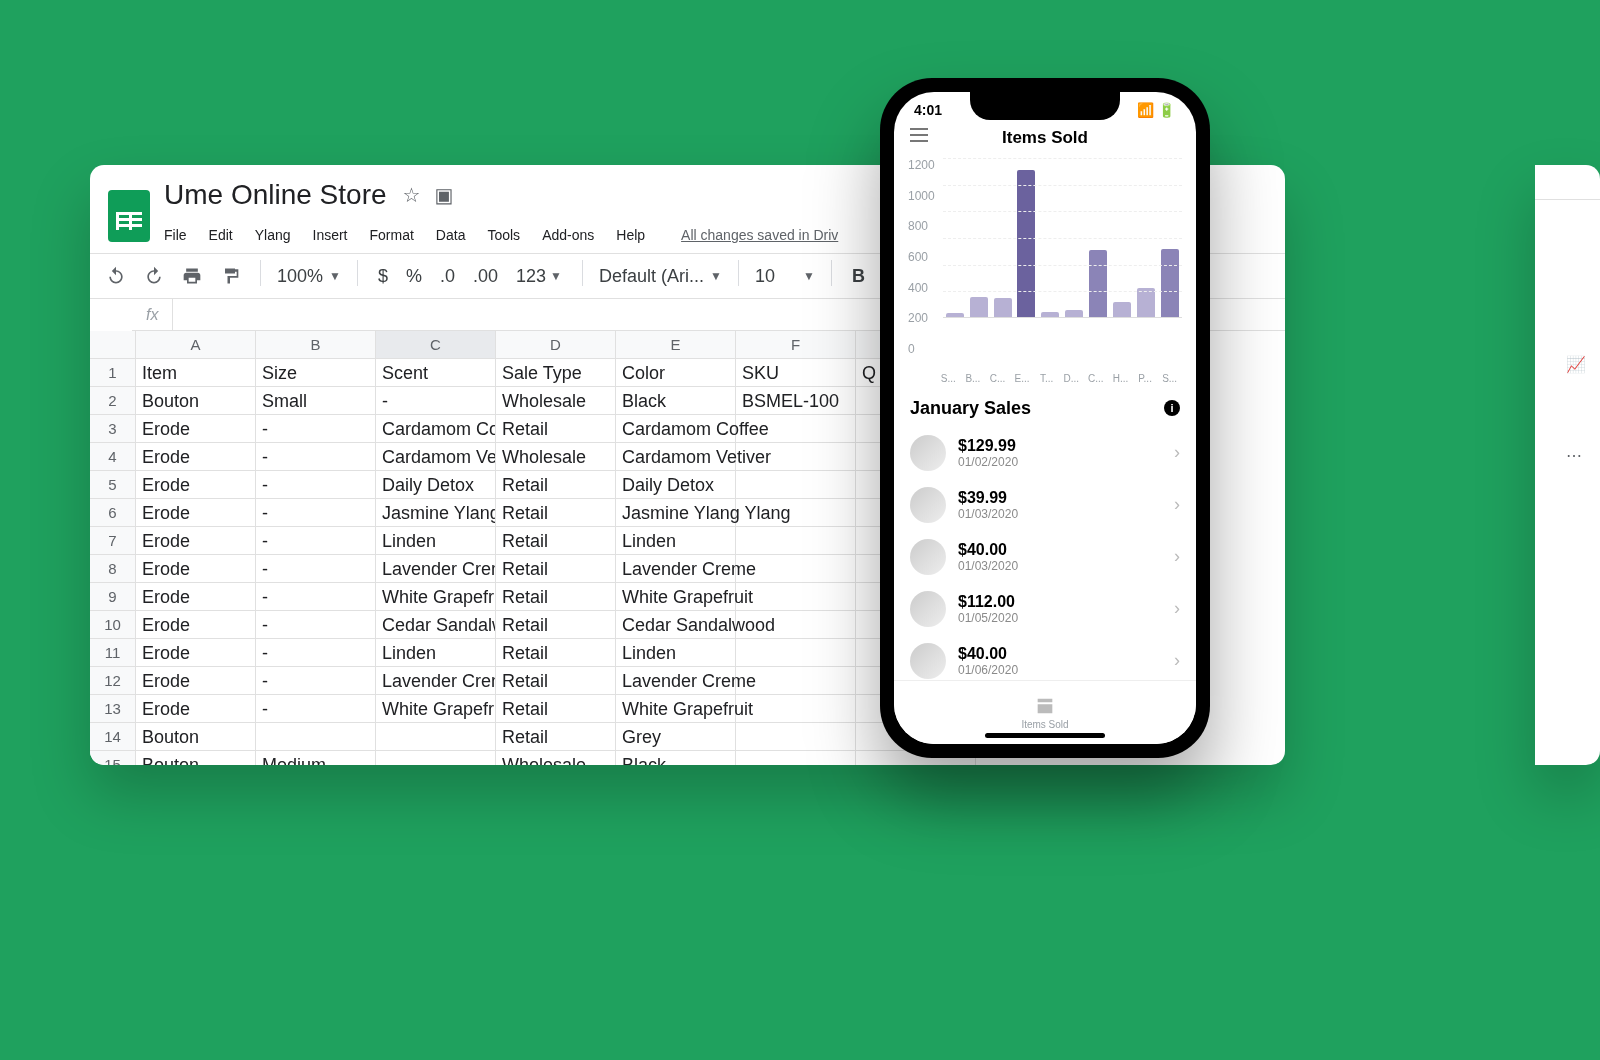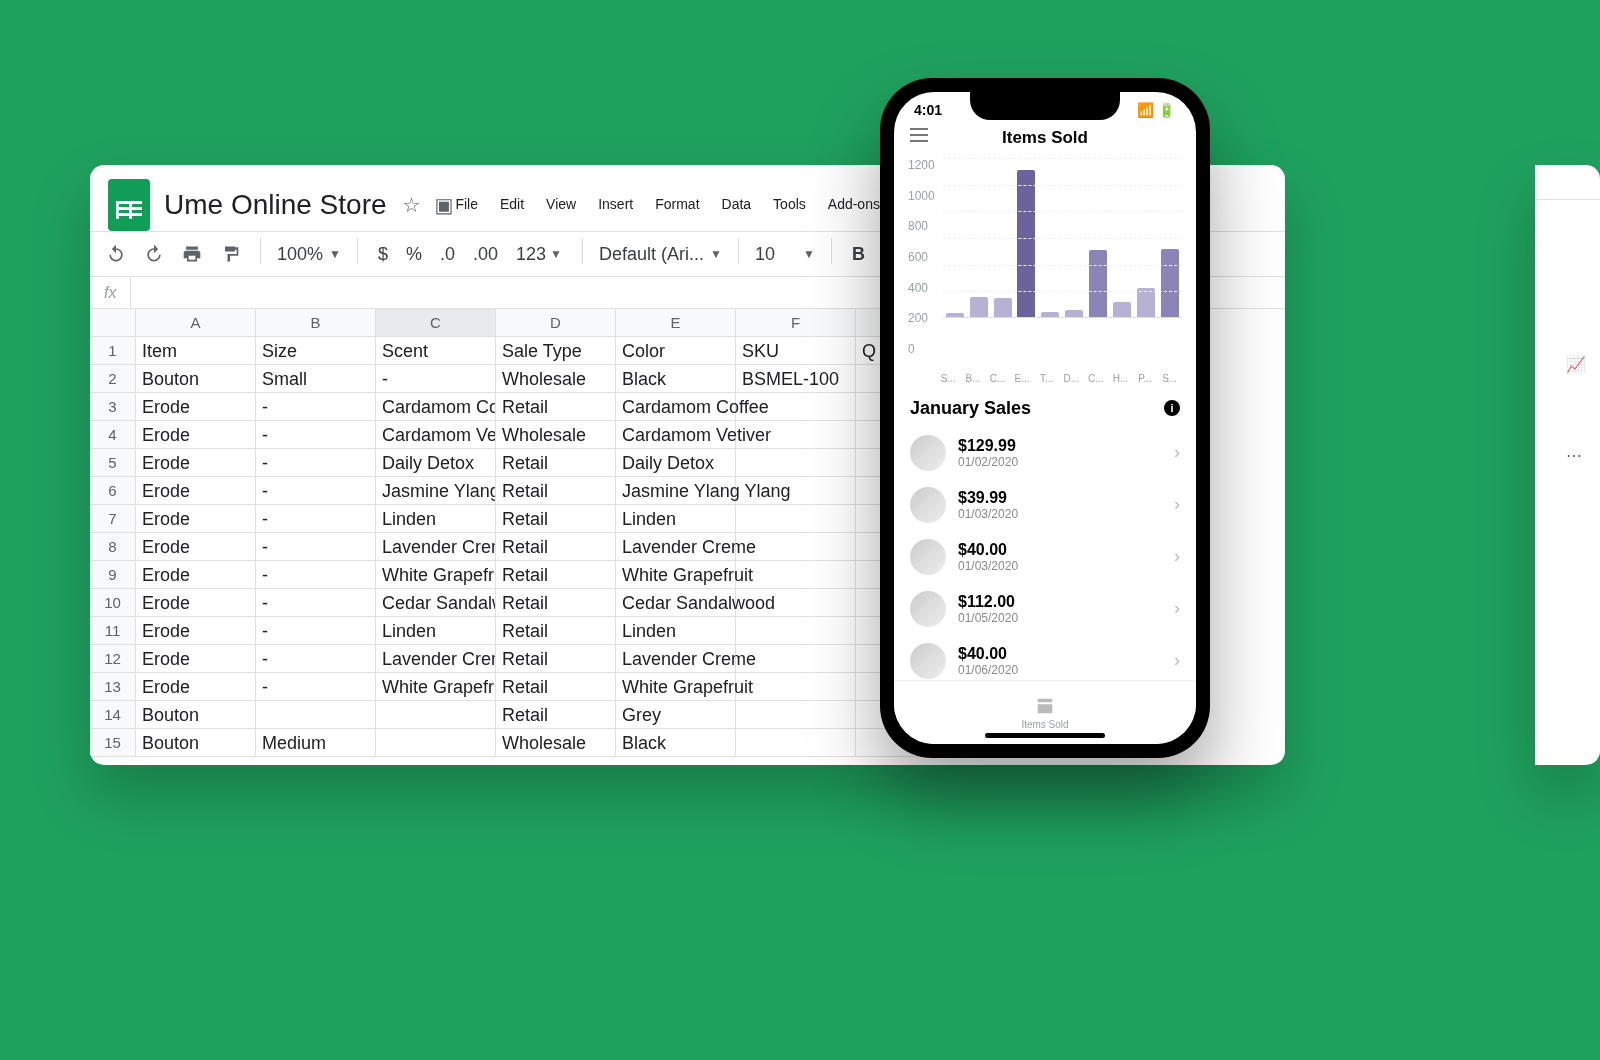--- a/index.html
+++ b/index.html
@@ -46,21 +46,21 @@
   .toolbar{
     display:flex;gap:10px;
     padding:6px 12px;border-top:1px solid #e0e0e0;border-bottom:1px solid #e0e0e0;
     font-size:18px;color:#3c4043;height:46px;
   }
   .toolbar .sep{width:1px;height:26px;background:#dadce0;margin:0 6px;}
   .toolbar .btn{padding:2px 4px;cursor:pointer;display:flex;align-items:center;gap:4px;}
   .toolbar svg{width:20px;height:20px;fill:#5f6368;}
   .zoom-sel{display:flex;align-items:center;gap:6px;}
   .caret{font-size:12px;color:#5f6368;}
-  .fx-row{display:flex;align-items:center;height:32px;border-bottom:1px solid #e0e0e0;}
+  .fx-row{display:flex;align-items:center;height:32px;border-bottom:1px solid #e0e0e0;margin-left:42px;}
   .fx-label{font-style:italic;color:#9aa0a6;padding:0 14px;border-right:1px solid #e0e0e0;height:100%;display:flex;align-items:center;font-size:16px;}
   .fx-input{flex:1;height:100%;border:none;outline:none;padding:0 8px;font-size:15px;}
 
   
   .grid{display:grid;
     grid-template-columns:46px 120px 120px 120px 120px 120px 120px 120px;
     font-size:18px;color:#202124;}
   .colh,.rowh{background:#f8f9fa;color:#5f6368;font-size:15px;text-align:center;border:1px solid #e0e0e0;border-left:none;border-top:none;height:28px;line-height:28px;}
   .rowh{text-align:center;}
   .cell{border:1px solid #e0e0e0;border-left:none;border-top:none;height:28px;line-height:28px;padding:0 6px;white-space:nowrap;overflow:hidden;text-overflow:clip;}
@@ -126,32 +126,32 @@
   <div class="right-tools">
     <span>📈</span>
     <span style="margin-top:40px;">⋯</span>
   </div>
 </div>
 
 <div class="sheet-window">
 
   <div class="titlebar">
     <div class="sheets-logo"></div>
-    <div style="display:flex;flex-direction:row;gap:2px;text-align:right;">
+    <div style="display:flex;flex-direction:column;gap:8px;text-align:right;">
       <div style="display:flex;align-items:center;gap:16px;">
         <span class="doc-title">Ume Online Store</span>
         <div class="title-icons">
           <span>☆</span>
           <span>▣</span>
         </div>
       </div>
       <div class="menubar" style="padding-left:0;">
         <span class="menu">File</span>
         <span class="menu">Edit</span>
-        <span class="menu">View</span>
+        <span class="menu">Ylang</span>
         <span class="menu">Insert</span>
         <span class="menu">Format</span>
         <span class="menu">Data</span>
         <span class="menu">Tools</span>
         <span class="menu">Add-ons</span>
         <span class="menu">Help</span>
         <span class="menu-save">All changes saved in Driv</span>
       </div>
     </div>
   </div>

